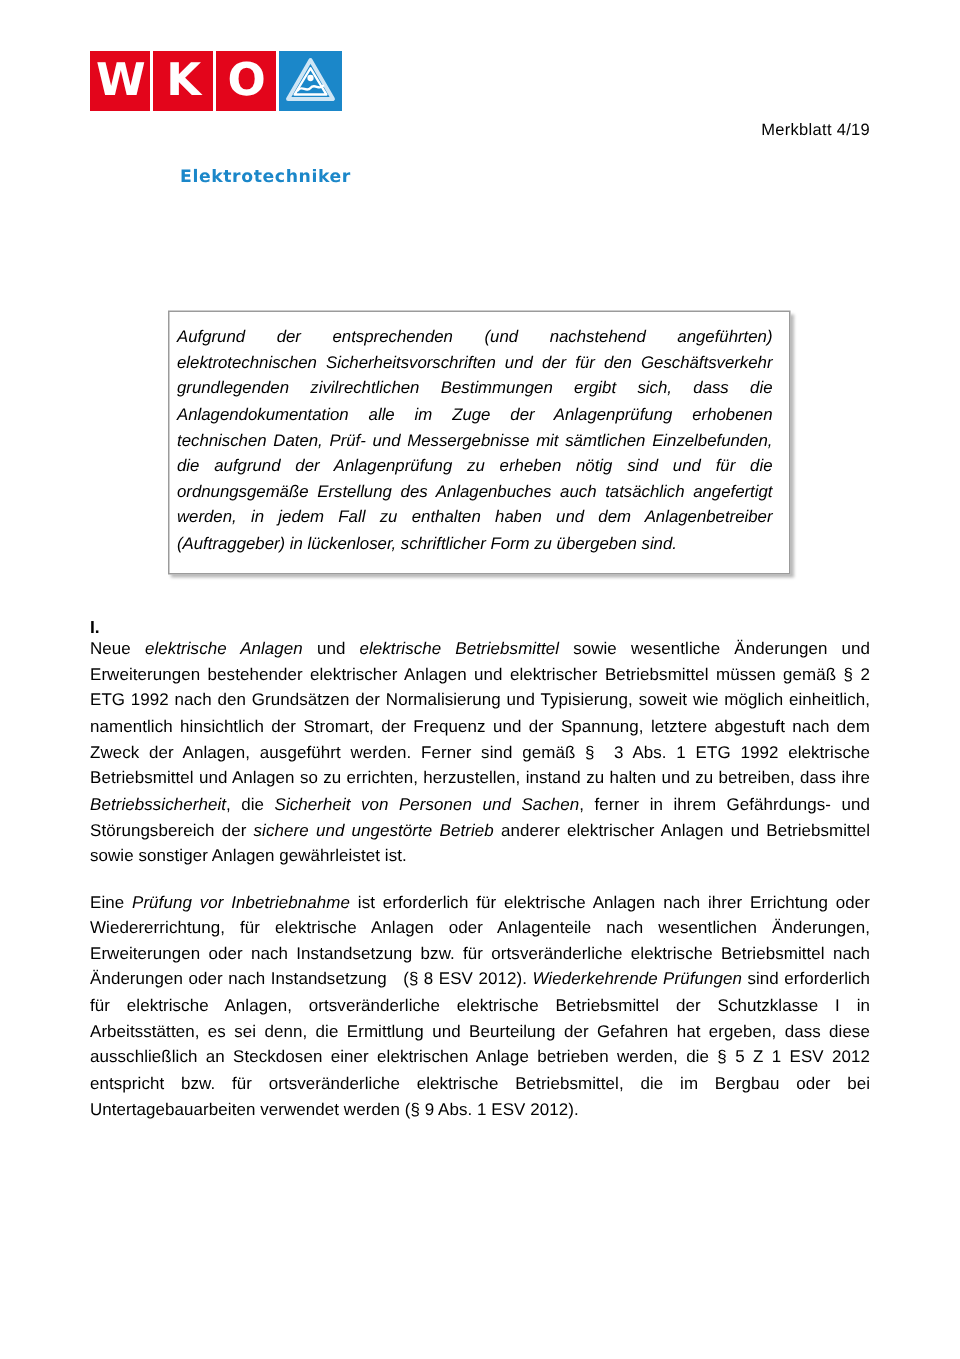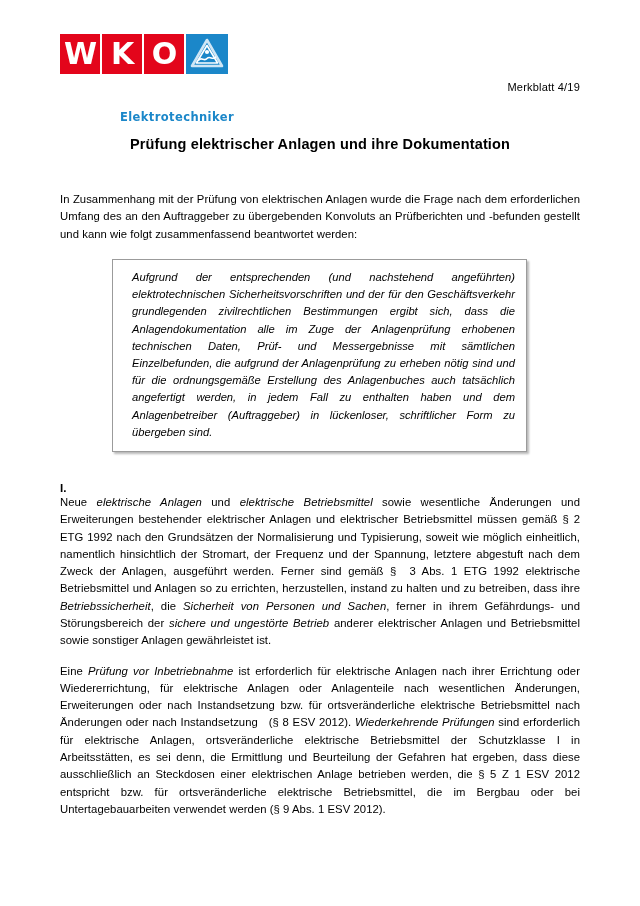--- a/index.html
+++ b/index.html
@@ -123,21 +123,21 @@
   
   .quote-wrap {
     margin: 16px 0 0 0;
     position: relative;
   }
   .quote-box {
     margin-left: 52px;
     margin-right: 53px;
     border: 1px solid #9b9b9b;
     box-shadow: 2px 2px 2px rgba(0,0,0,0.28);
-    padding: 9px 11px 10px 19px;
+    padding: 9px 11px 10px 5px;
     background: #ffffff;
     box-sizing: border-box;
   }
   .quote-box p {
     margin: 0;
     font-style: italic;
     font-size: 11.2px;
     line-height: 17.2px;
     text-align: justify;
   }
@@ -179,25 +179,23 @@
             <path d="M9.6 24.2 C12.4 20.4 15.2 26 18 22.6 C20.8 19.2 23.6 24.6 26.4 21.2" fill="none" stroke="#ffffff" stroke-width="1.6" stroke-linecap="round"></path>
           </svg>
         </div>
       </div>
       <div class="logo-sub">Elektrotechniker</div>
     </div>
 
     <div class="merkblatt">Merkblatt 4/19</div>
   </div>
 
-  <div class="doc-title">Prüfung elektrischer Anlagen und ihre Dokumentation</div>
 
   <div class="content">
 
-    <p class="para">In Zusammenhang mit der Prüfung von elektrischen Anlagen wurde die Frage nach dem erforderlichen Umfang des an den Auftraggeber zu übergebenden Konvoluts an Prüfberichten und -befunden gestellt und kann wie folgt zusammenfassend beantwortet werden:</p>
 
     <div class="quote-wrap">
       <div class="quote-box">
         <p>Aufgrund der entsprechenden (und nachstehend angeführten) elektrotechnischen Sicherheitsvorschriften und der für den Geschäftsverkehr grundlegenden zivilrechtlichen Bestimmungen ergibt sich, dass die Anlagendokumentation alle im Zuge der Anlagenprüfung erhobenen technischen Daten, Prüf- und Messergebnisse mit sämtlichen Einzelbefunden, die aufgrund der Anlagenprüfung zu erheben nötig sind und für die ordnungsgemäße Erstellung des Anlagenbuches auch tatsächlich angefertigt werden, in jedem Fall zu enthalten haben und dem Anlagenbetreiber (Auftraggeber) in lückenloser, schriftlicher Form zu übergeben sind.</p>
       </div>
     </div>
 
     <div class="section-head">
       <span class="section-num">I.</span>
     </div>

